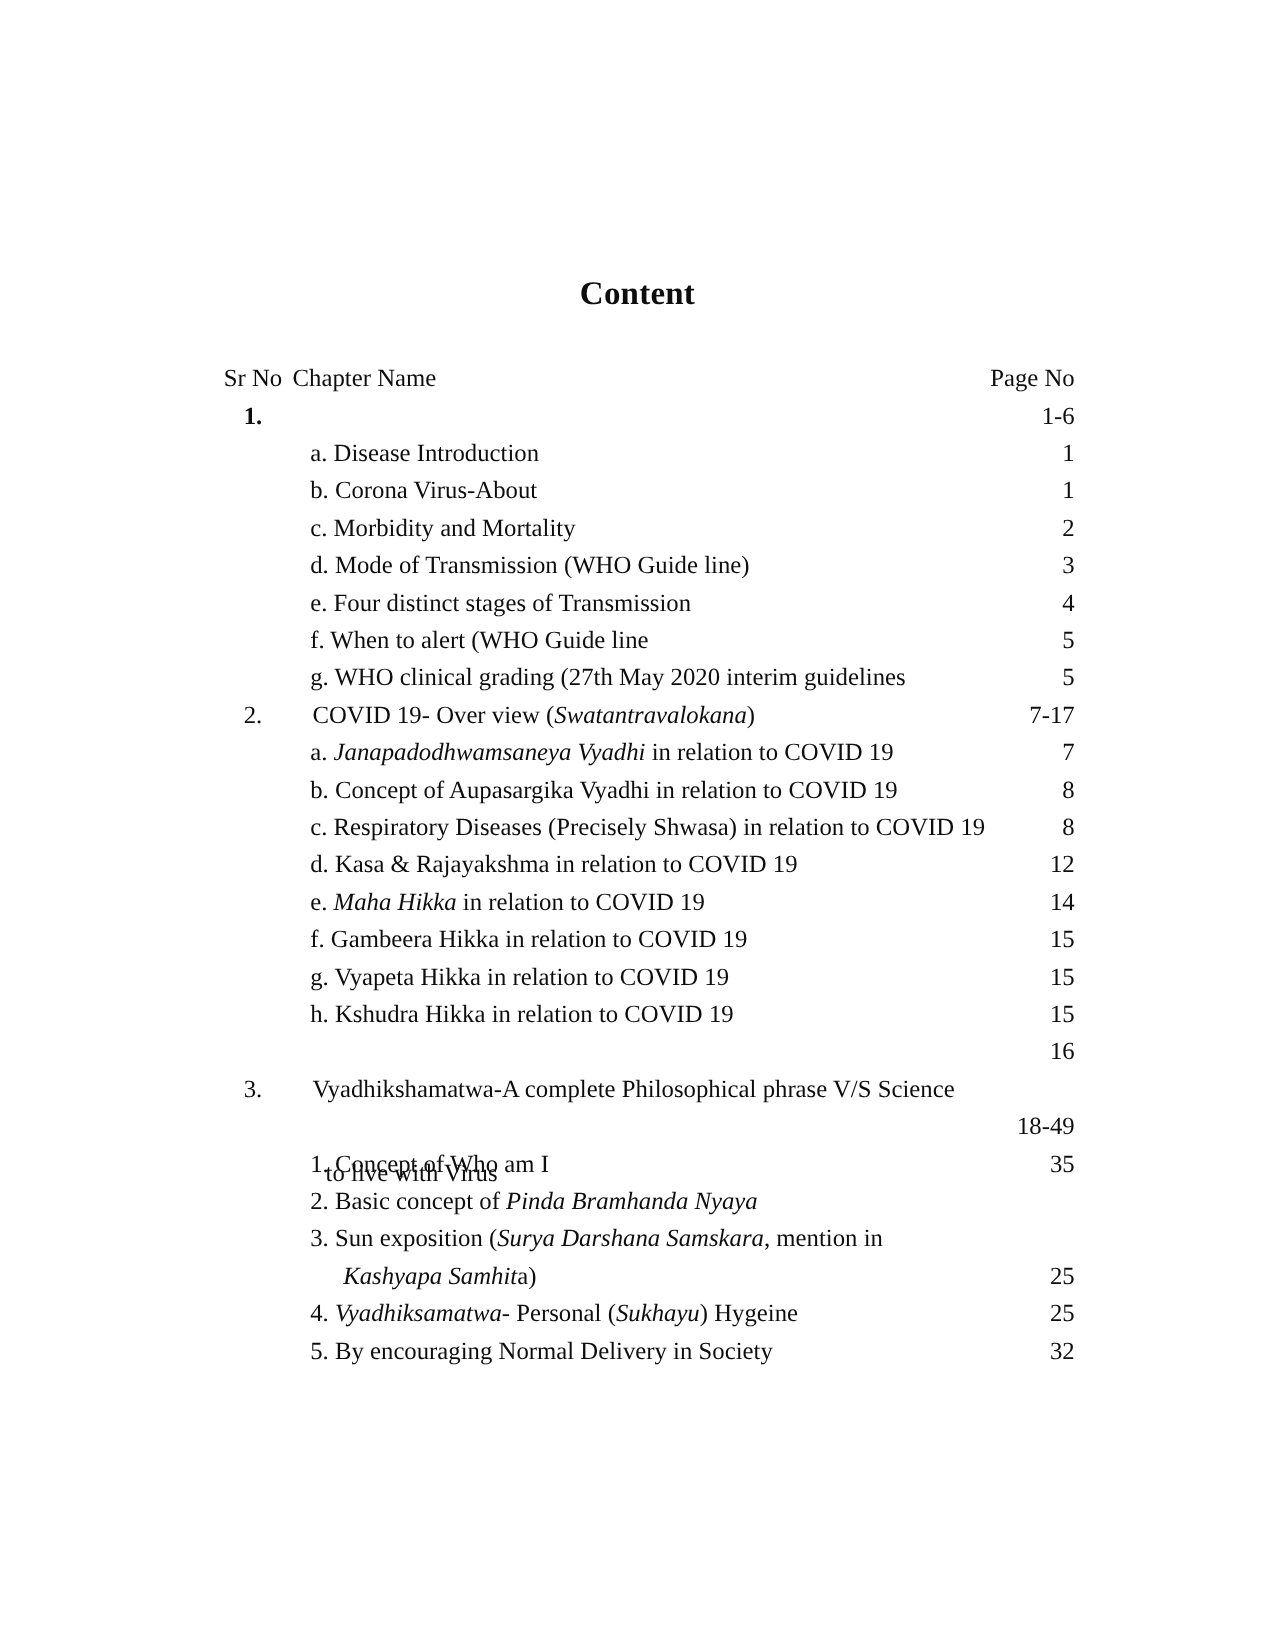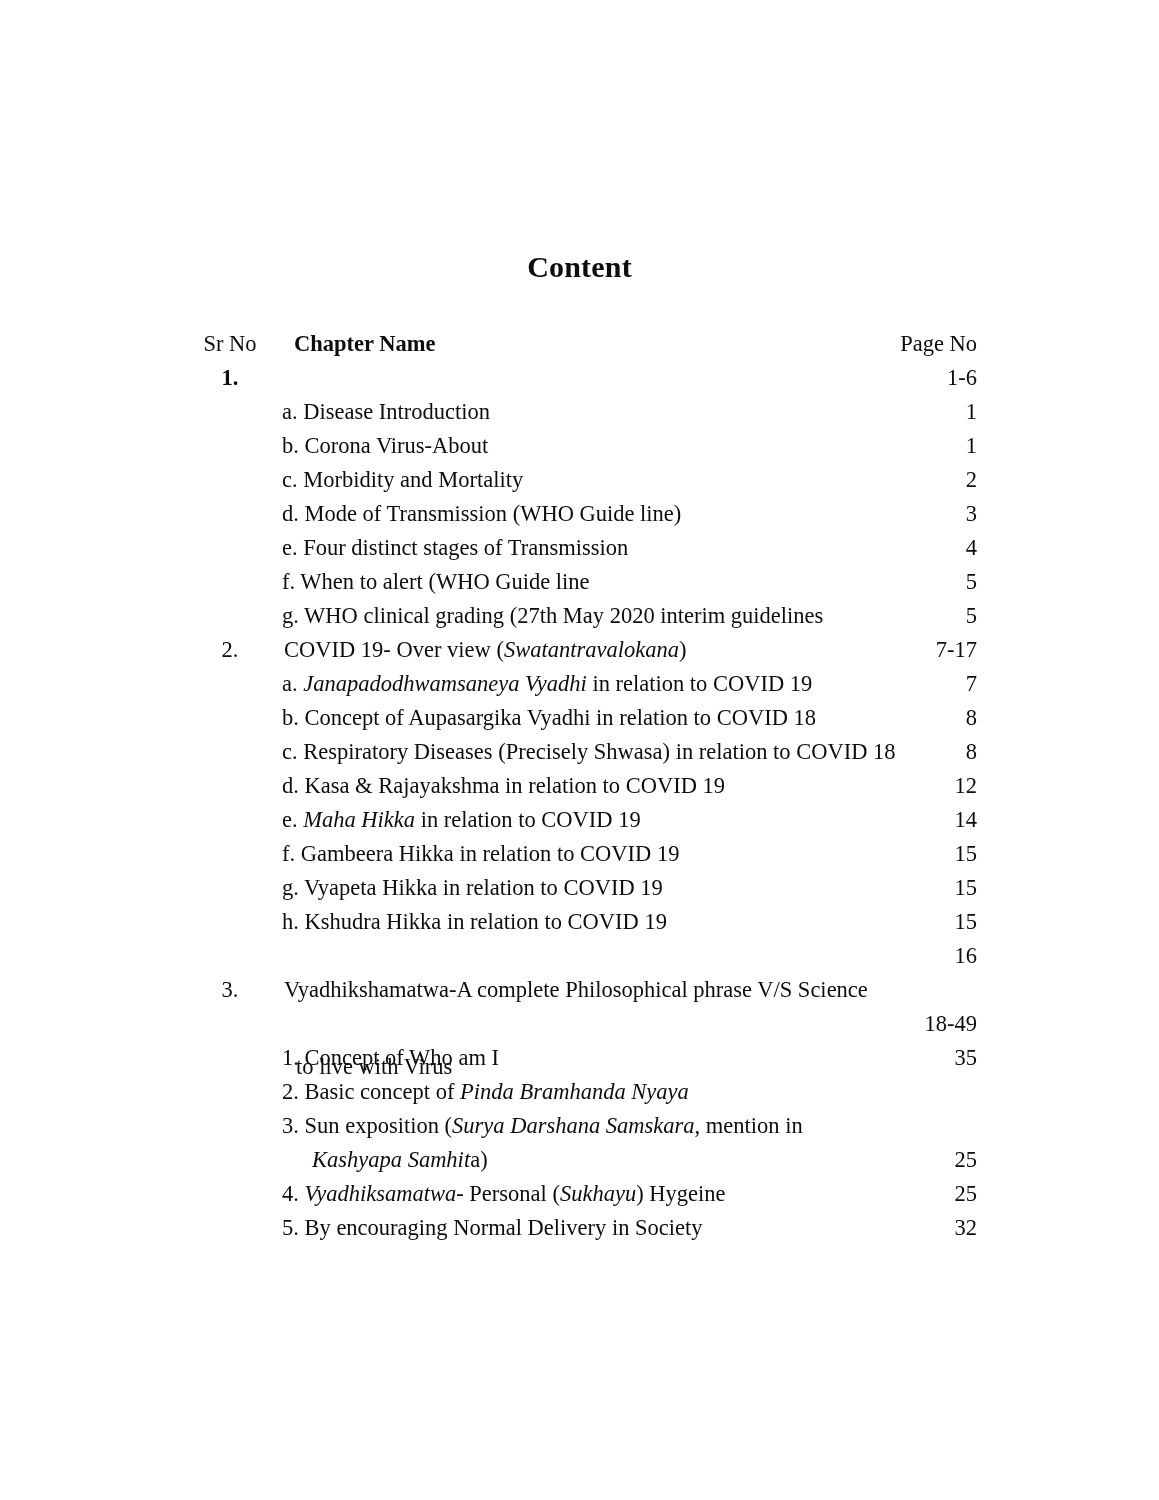--- a/index.html
+++ b/index.html
@@ -54,21 +54,21 @@
     width: 96px;
     text-align: center;
   }
   .c-sr.bold { font-weight: bold; }
   .c-name {
     position: absolute;
     left: 0;
     top: 0;
   }
   
-  .lvl-head .c-name { left: 112px; font-weight: bold; }
+  .lvl-head .c-name { left: 84px; }
   .lvl-chapter .c-name { left: 102px; }
   .lvl-sub .c-name { left: 100px; }
   .lvl-cont .c-name { left: 114px; margin-top: 43px; }
   .lvl-wrap .c-name { left: 130px; }
   .c-page {
     position: absolute;
     right: 0;
     top: 0;
     text-align: center;
   }
@@ -134,26 +134,26 @@
           <span class="c-name">COVID 19- Over view (<span class="it">Swatantravalokana</span>)</span>
           <span class="c-page">7-17</span>
         </div>
         <div class="row lvl-sub">
           <span class="c-sr"></span>
           <span class="c-name">a. <span class="it">Janapadodhwamsaneya Vyadhi</span> in relation to COVID 19</span>
           <span class="c-page">7</span>
         </div>
         <div class="row lvl-sub">
           <span class="c-sr"></span>
-          <span class="c-name">b. Concept of Aupasargika Vyadhi in relation to COVID 18</span>
+          <span class="c-name">b. Concept of Aupasargika Vyadhi in relation to COVID 19</span>
           <span class="c-page">8</span>
         </div>
         <div class="row lvl-sub">
           <span class="c-sr"></span>
-          <span class="c-name">c. Respiratory Diseases (Precisely Shwasa) in relation to COVID 18</span>
+          <span class="c-name">c. Respiratory Diseases (Precisely Shwasa) in relation to COVID 19</span>
           <span class="c-page">8</span>
         </div>
         <div class="row lvl-sub">
           <span class="c-sr"></span>
           <span class="c-name">d. Kasa &amp; Rajayakshma in relation to COVID 19</span>
           <span class="c-page">12</span>
         </div>
         <div class="row lvl-sub">
           <span class="c-sr"></span>
           <span class="c-name">e. <span class="it">Maha Hikka</span> in relation to COVID 19</span>

